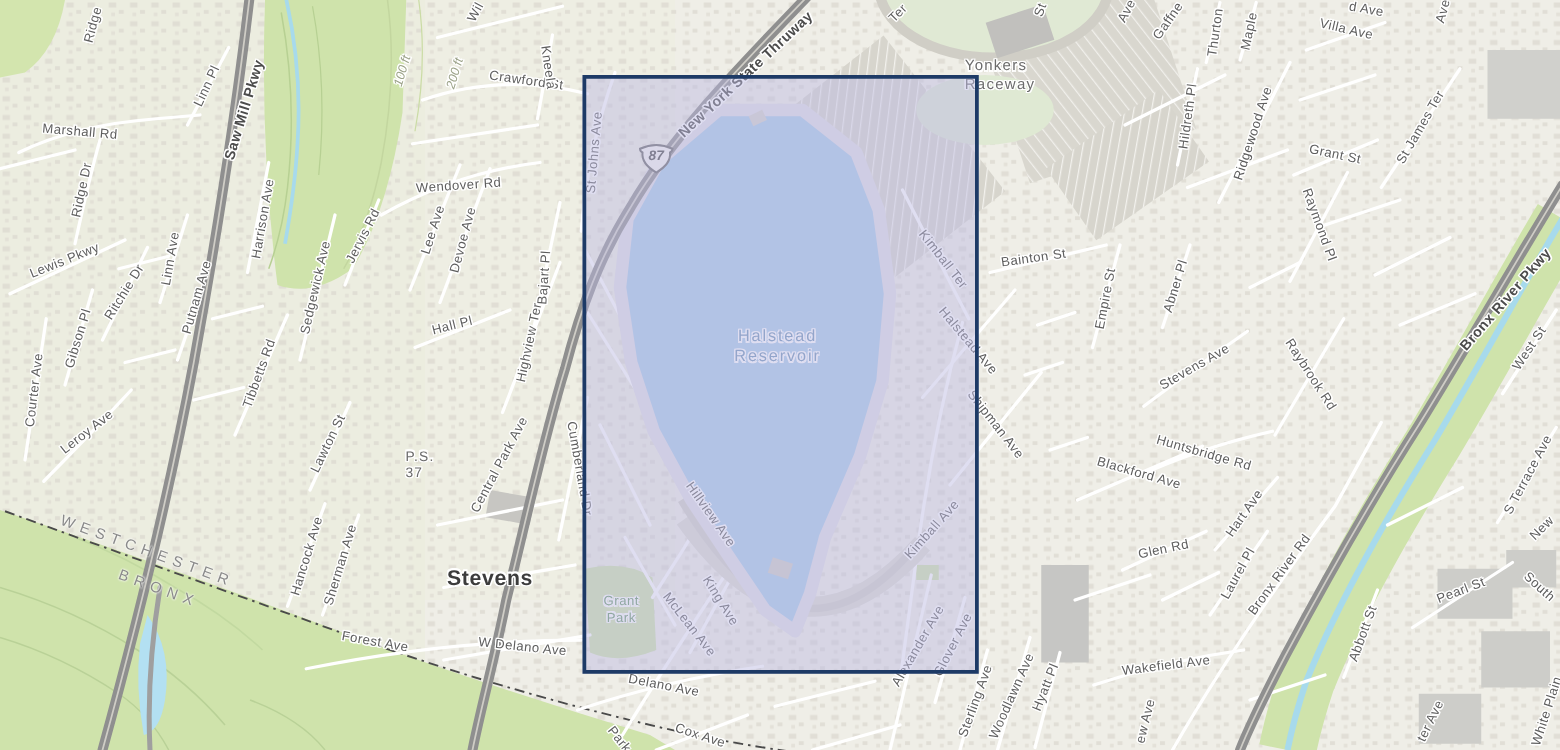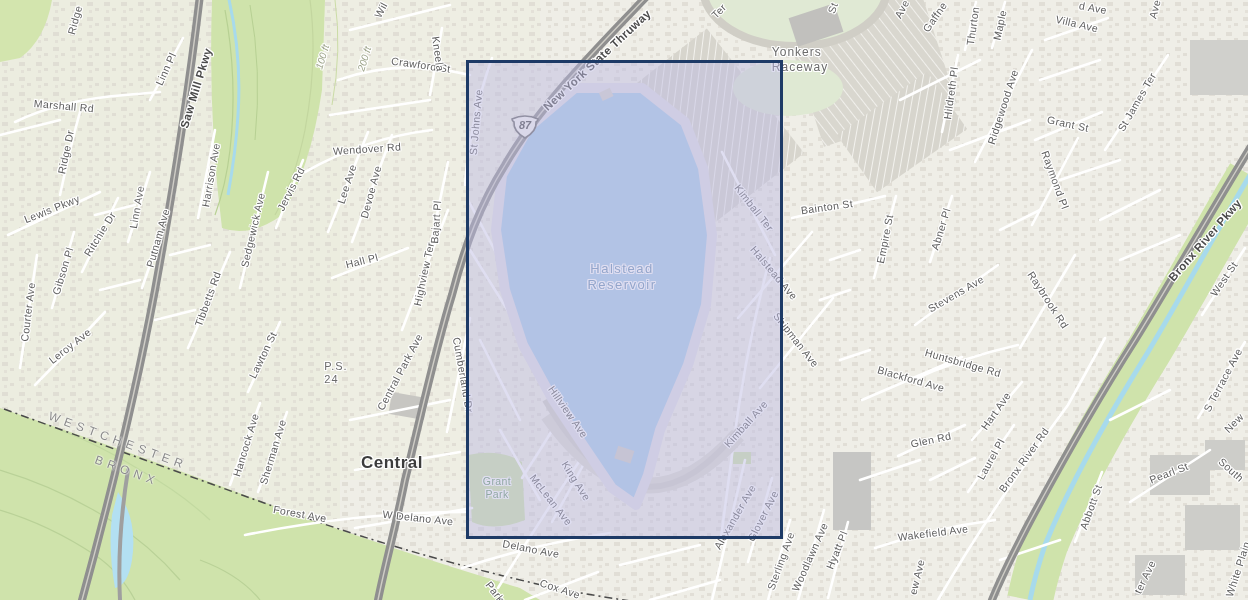--- a/index.html
+++ b/index.html
@@ -241,22 +241,22 @@
       <div class="map-label" style="left: 208px; top: 299px; --r: -70deg;">Tibbetts Rd</div>
       <div class="map-label" style="left: 263px; top: 355px; --r: -64deg;">Lawton St</div>
       <div class="map-label" style="left: 246px; top: 445px; --r: -73deg;">Hancock Ave</div>
       <div class="map-label" style="left: 273px; top: 452px; --r: -73deg;">Sherman Ave</div>
       <div class="map-label" style="left: 300px; top: 514px; --r: 10deg;">Forest Ave</div>
       <div class="map-label lbl-boundary" style="left: 118px; top: 441px; --r: 20deg;">WESTCHESTER</div>
       <div class="map-label lbl-boundary" style="left: 127px; top: 471px; --r: 20deg;">BRONX</div>
       <div class="map-label lbl-contour" style="left: 323px; top: 57px; --r: -73deg;">100 ft</div>
       <div class="map-label lbl-contour" style="left: 365px; top: 59px; --r: -73deg;">200 ft</div>
       <div class="map-label lbl-place" style="left: 336px; top: 373px; --r: 0deg; font-size: 11px;">P.S.
-24</div>
-      <div class="map-label lbl-city" style="left: 392px; top: 463px; --r: 0deg;">Central</div>
+37</div>
+      <div class="map-label lbl-city" style="left: 392px; top: 463px; --r: 0deg;">Stevens</div>
       <div class="map-label" style="left: 400px; top: 372px; --r: -62deg;">Central Park Ave</div>
       <div class="map-label" style="left: 463px; top: 375px; --r: 80deg;">Cumberland Dr</div>
       <div class="map-label" style="left: 418px; top: 518px; --r: 6deg;">W Delano Ave</div>
       <div class="map-label" style="left: 531px; top: 549px; --r: 11deg;">Delano Ave</div>
       <div class="map-label" style="left: 560px; top: 589px; --r: 18deg;">Cox Ave</div>
       <div class="map-label" style="left: 495px; top: 592px; --r: 52deg;">Park</div>
       <div class="map-label lbl-park" style="left: 497px; top: 488px; --r: 0deg;">Grant
 Park</div>
       <div class="map-label" style="left: 551px; top: 500px; --r: 52deg;">McLean Ave</div>
       <div class="map-label" style="left: 576px; top: 481px; --r: 58deg;">King Ave</div>

